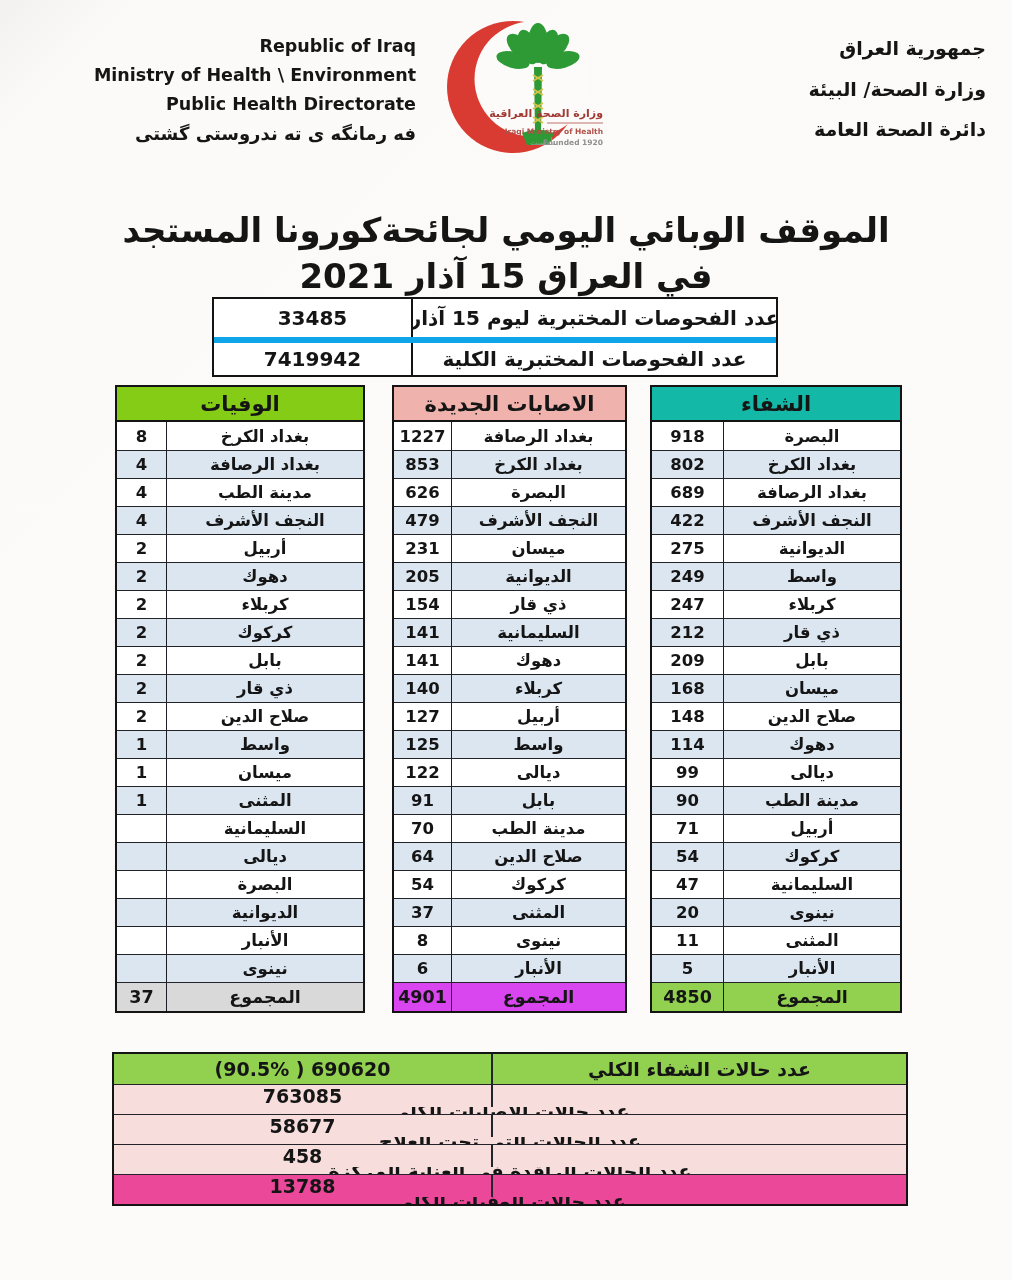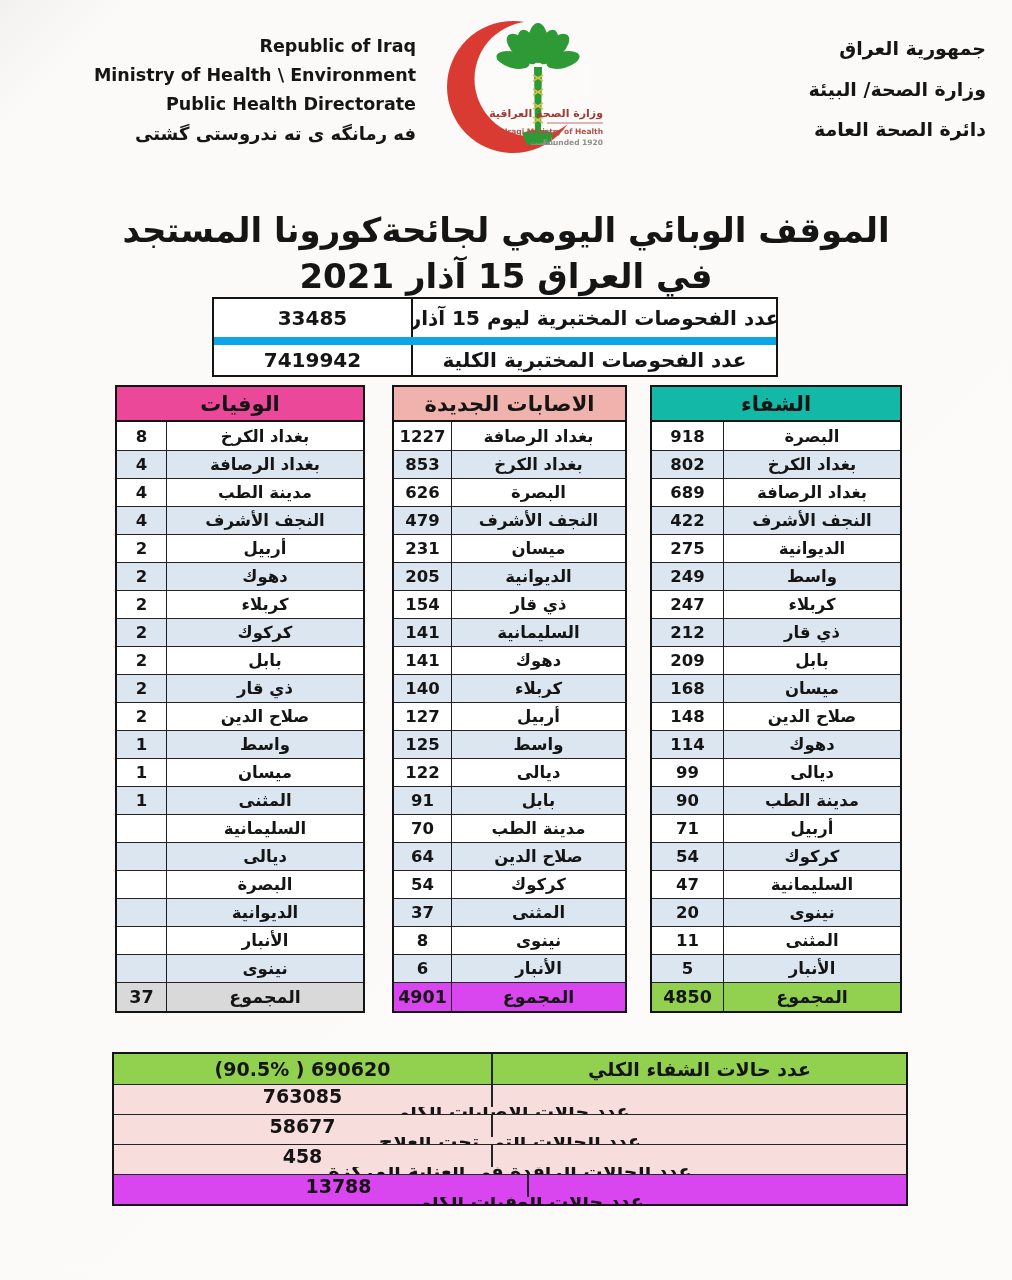--- a/index.html
+++ b/index.html
@@ -38,21 +38,21 @@
   }
   .cell.num { width:var(--numw,55px); flex:none; border-right:1.5px solid #1c1c22; }
   .cell.name { flex:1; direction:rtl; }
   
   .tests {
     position:absolute; left:212px; top:297px; width:566px;
     border:2.5px solid #141414; background:#fff;
     --numw:199px;
   }
   .tests .trow { height:38px; }
-  .tests .trow + .trow { border-top:8px solid #0ea5e9; }
+  .tests .trow + .trow { border-top:6px solid #0ea5e9; }
   .tests .cell { font-size:20px; }
   .tests .cell.num { border-right:2px solid #141414; }
   
   .gtable {
     position:absolute; top:385px;
     border:2.5px solid #141414; background:#fff;
   }
   .gtable .thead {
     height:35px; display:flex; align-items:center; justify-content:center;
     font-weight:bold; font-size:21px; direction:rtl;
@@ -137,21 +137,21 @@
       <div class="cell num">33485</div>
       <div class="cell name" dir="rtl">عدد الفحوصات المختبرية  ليوم 15 آذار</div>
     </div>
     <div class="trow" style="background: rgb(255, 255, 255);">
       <div class="cell num">7419942</div>
       <div class="cell name" dir="rtl">عدد الفحوصات المختبرية الكلية</div>
     </div>
   </div>
 
 <div class="gtable" style="left:115px;width:250px;--numw:50px">
-  <div class="thead" style="background: #ec4899;">الوفيات</div>
+  <div class="thead" style="background: #84cc16;">الوفيات</div>
   <div class="tbody">
       <div class="trow">
         <div class="cell num">8</div>
         <div class="cell name" dir="rtl">بغداد الكرخ</div>
       </div>
       <div class="trow alt">
         <div class="cell num">4</div>
         <div class="cell name" dir="rtl">بغداد الرصافة</div>
       </div>
       <div class="trow">
@@ -423,17 +423,17 @@
       <div class="cell name" dir="rtl">عدد حالات الإصابات الكلي</div>
     </div>
     <div class="trow" style="background: rgb(247, 222, 221);">
       <div class="cell num">58677</div>
       <div class="cell name" dir="rtl">عدد الحالات التي تحت العلاج</div>
     </div>
     <div class="trow" style="background: rgb(247, 222, 221);">
       <div class="cell num">458</div>
       <div class="cell name" dir="rtl">عدد الحالات الراقدة في العناية المركزة</div>
     </div>
-    <div class="trow" style="background: #d946ef; padding-left: 36px;">
+    <div class="trow" style="background: #ec4899;">
       <div class="cell num">13788</div>
       <div class="cell name" dir="rtl">عدد حالات الوفيات الكلي</div>
     </div>
   </div>
 
 </body></html>

